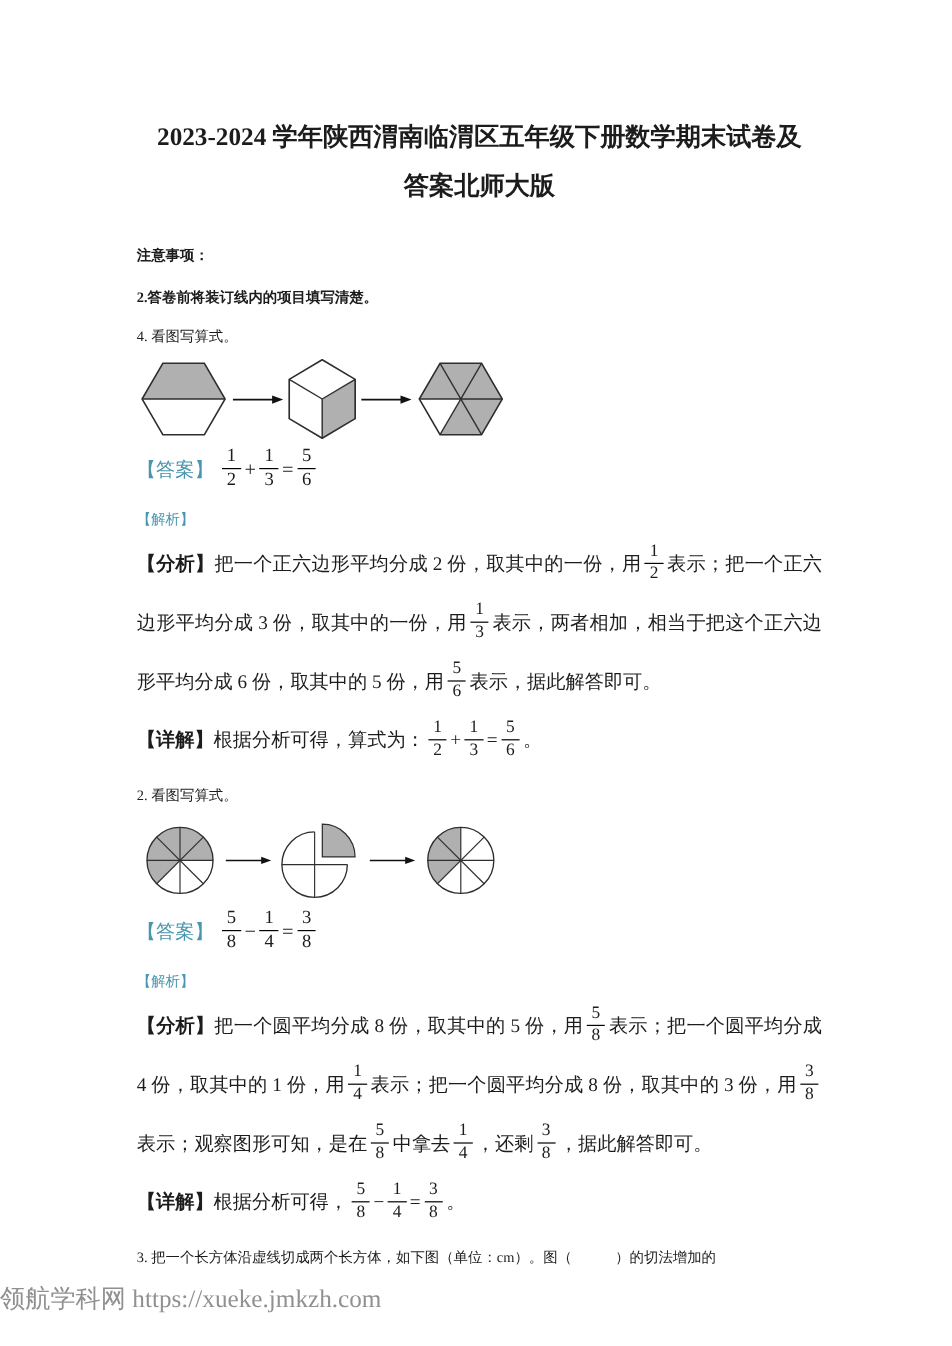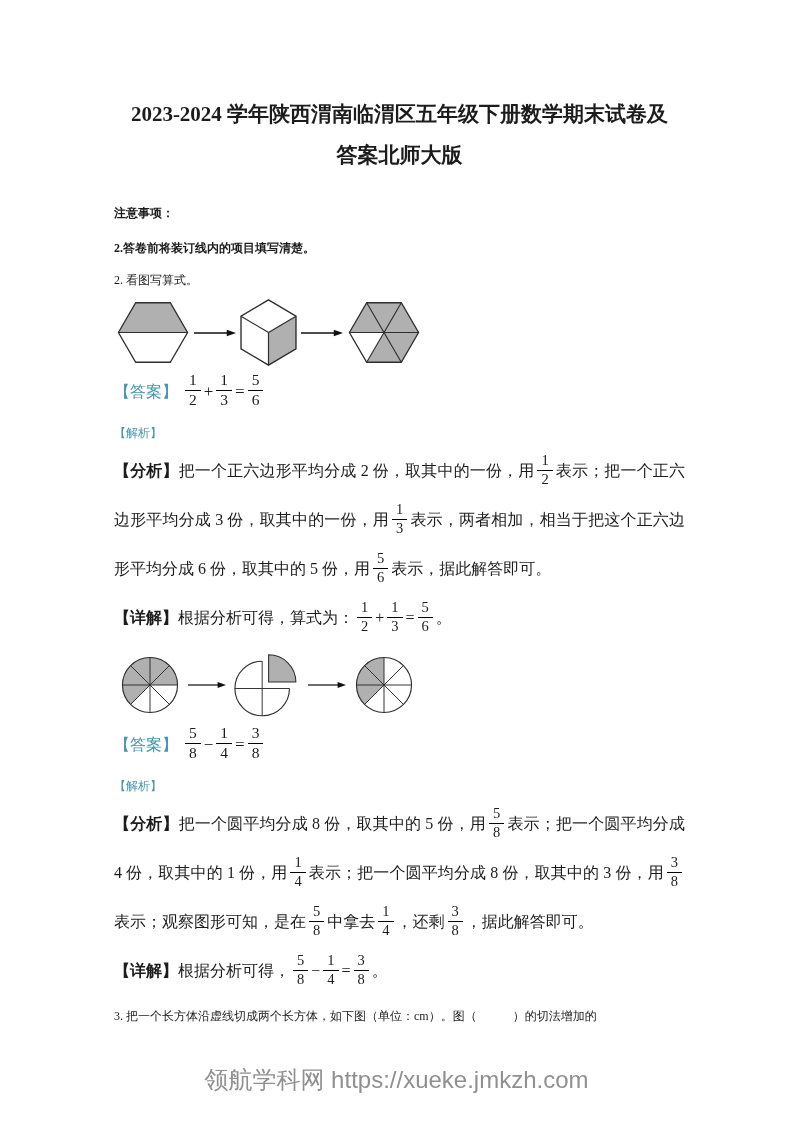--- a/index.html
+++ b/index.html
@@ -48,43 +48,43 @@
   .frac{
     display:inline-block;text-align:center;vertical-align:middle;
     line-height:1.05;margin:0 3px;position:relative;top:-2px;
     font-size:14.5px;
   }
   .frac .num{display:block;padding:0 4px 1.5px;border-bottom:1.4px solid #000;}
   .frac .den{display:block;padding-top:1.5px;}
   .expr .frac{font-size:15.5px;}
   .watermark{
     position:absolute;left:0;right:0;bottom:26px;
-    text-align:center;
+    text-align:left;
     color:var(--wm);
-    font-size:24px;
-    font-family:Liberation Sans, sans-serif;
+    font-size:21px;
+    font-family:Liberation Serif, serif;
   }
   svg{display:block;}
 </style>
 </head>
 <body>
 
 <div class="page" style="--accent: #4796ad; --shade: #b0b0b0; --stroke: #2e2e2e; --wm: #909090;">
   <div class="content">
 
     <h1 class="doc-title">
       <span>2023-2024 学年陕西渭南临渭区五年级下册数学期末试卷及</span><br>
       <span>答案北师大版</span>
     </h1>
 
     <p class="bold mt-notes">注意事项：</p>
     <p class="bold mt-line">2.答卷前将装订线内的项目填写清楚。</p>
 
 
-    <p class="mt-q">2. 看图写算式。</p>
+    <p class="mt-q">4. 看图写算式。</p>
 
     <div class="diagram-row">
       <svg width="74" height="63" viewBox="0 0 92 78">
         <polygon points="3,39 24.5,2 67.5,2 89,39" fill="var(--shade)"></polygon>
         <line x1="3" y1="39" x2="89" y2="39" stroke="var(--stroke)" stroke-width="1.4"></line>
         <polygon points="3,39 24.5,2 67.5,2 89,39 67.5,76 24.5,76" fill="none" stroke="var(--stroke)" stroke-width="1.6"></polygon>
       </svg>
       <svg class="arrow" width="42" height="12" viewBox="0 0 50 12">
         <line x1="0" y1="6" x2="40" y2="6" stroke="#111" stroke-width="1.6"></line>
         <polygon points="39,2 50,6 39,10" fill="#111"></polygon>
@@ -121,20 +121,21 @@
           </span>=<span class="frac">
             <span class="num">5</span>
             <span class="den">6</span>
           </span></span>
     </div>
 
     <p class="mt-jx accent">【解析】</p>
     <p class="rich-par"><strong>【分析】</strong>把一个正六边形平均分成 2 份，取其中的一份，用<span class="frac"><span class="num">1</span><span class="den">2</span></span>表示；把一个正六边形平均分成 3 份，取其中的一份，用<span class="frac"><span class="num">1</span><span class="den">3</span></span>表示，两者相加，相当于把这个正六边形平均分成 6 份，取其中的 5 份，用<span class="frac"><span class="num">5</span><span class="den">6</span></span>表示，据此解答即可。</p>
     <p class="detail-par"><strong>【详解】</strong>根据分析可得，算式为：<span class="frac"><span class="num">1</span><span class="den">2</span></span>+<span class="frac"><span class="num">1</span><span class="den">3</span></span>=<span class="frac"><span class="num">5</span><span class="den">6</span></span>。</p>
 
+    <p class="mt-q">2. 看图写算式。</p>
 
     <div class="diagram-row">
       <svg width="68" height="68" viewBox="0 0 84 84">
         <path d="M42,42 L76,42 A34,34 0 1 0 17.96,66.04 Z" fill="var(--shade)"></path>
         <line x1="8" y1="42" x2="76" y2="42" stroke="var(--stroke)" stroke-width="1.2"></line>
         <line x1="42" y1="8" x2="42" y2="76" stroke="var(--stroke)" stroke-width="1.2"></line>
         <line x1="17.96" y1="17.96" x2="66.04" y2="66.04" stroke="var(--stroke)" stroke-width="1.2"></line>
         <line x1="66.04" y1="17.96" x2="17.96" y2="66.04" stroke="var(--stroke)" stroke-width="1.2"></line>
         <circle cx="42" cy="42" r="34" fill="none" stroke="var(--stroke)" stroke-width="1.4"></circle>
       </svg>

